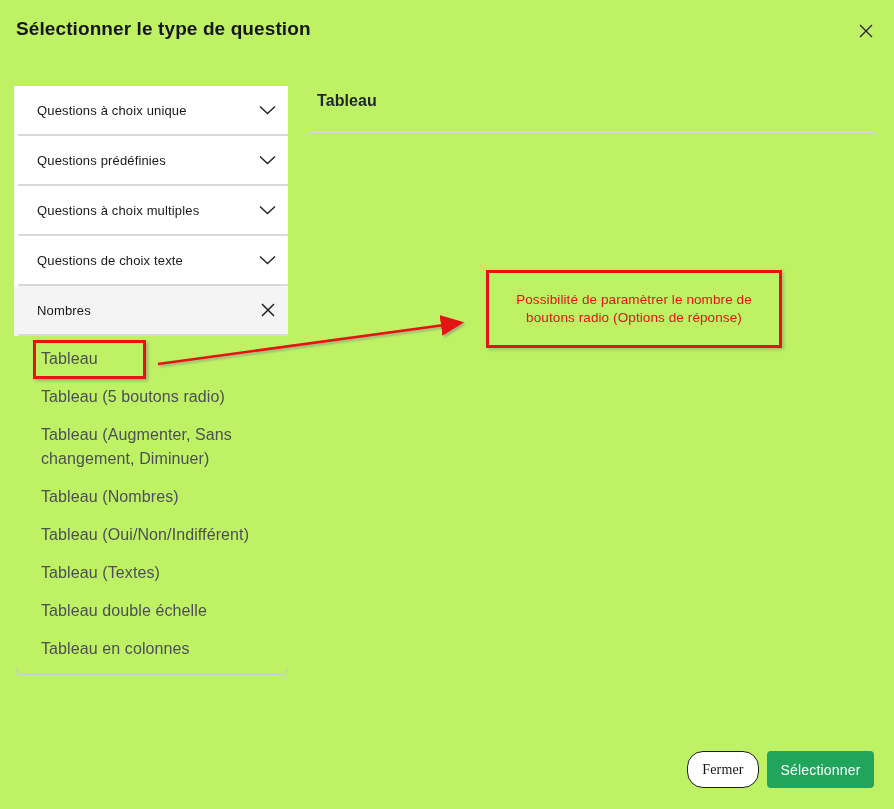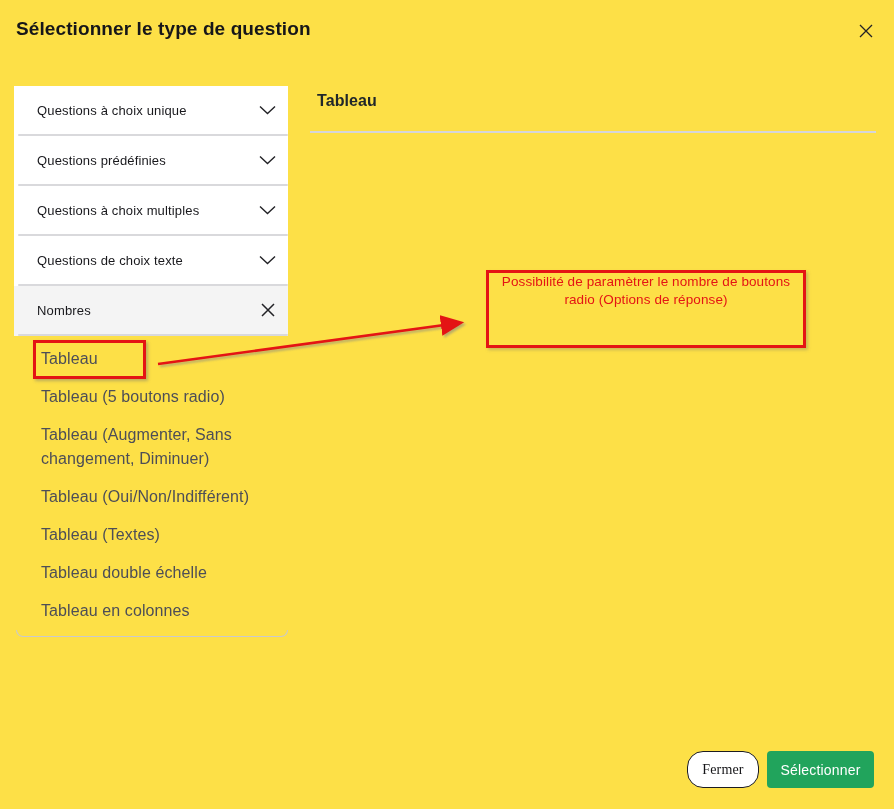--- a/index.html
+++ b/index.html
@@ -11,21 +11,21 @@
   }
   *{box-sizing:border-box;margin:0;padding:0;}
   html,body{width:894px;height:809px;}
   body{
     background:#ffffff;
     font-family:"Liberation Sans","DejaVu Sans",sans-serif;
     position:relative;
     overflow:hidden;
     color:var(--ink);
   }
-  .modal{position:absolute;inset:0;background:#fde047;}
+  .modal{position:absolute;inset:0;background:#bef264;}
 
   
   .dialog-title{
     position:absolute;left:16px;top:18px;
     font-size:19px;font-weight:700;color:#161619;letter-spacing:.1px;
   }
   .dialog-close{
     position:absolute;left:852px;top:17px;width:28px;height:28px;
     background:transparent;border:none;cursor:pointer;
     display:flex;align-items:center;justify-content:center;color:#26262b;
@@ -70,24 +70,24 @@
   }
 
   
   .red-frame{
     position:absolute;left:33px;top:340px;width:113px;height:39px;
     border:3px solid #e41414;border-color:var(--red);
     box-shadow:2px 2px 3px rgba(110,110,110,.45);
     pointer-events:none;
   }
   .note-box{
-    position:absolute;left:486px;top:270px;width:320px;height:78px;
+    position:absolute;left:486px;top:270px;width:296px;height:78px;
     border:3px solid #e41414;border-color:var(--red);
     box-shadow:2px 2px 3px rgba(110,110,110,.35);
-    display:flex;align-items:flex-start;justify-content:center;text-align:center;
+    display:flex;align-items:center;justify-content:center;text-align:center;
     padding:0 8px;
     color:#e41414;color:var(--red);
     font-size:13.5px;line-height:18px;letter-spacing:.1px;
   }
   .arrow-svg{
     position:absolute;left:150px;top:312px;width:325px;height:58px;
     filter:drop-shadow(2px 2.5px 1.2px rgba(130,130,130,.55));
     pointer-events:none;
   }
   .arrow-line{stroke:#e41414;stroke:var(--red);stroke-width:2.6;fill:none;}
@@ -167,20 +167,21 @@
         <svg width="16" height="16" viewBox="0 0 16 16">
             <path d="M2 2 L14 14 M14 2 L2 14" stroke="currentColor" stroke-width="1.5"></path>
           </svg>
       </span>
     </div>
 
     <ul class="type-list">
       <li>Tableau</li>
       <li>Tableau (5 boutons radio)</li>
       <li>Tableau (Augmenter, Sans changement, Diminuer)</li>
+      <li>Tableau (Nombres)</li>
       <li>Tableau (Oui/Non/Indifférent)</li>
       <li>Tableau (Textes)</li>
       <li>Tableau double échelle</li>
       <li>Tableau en colonnes</li>
     </ul>
     <div class="list-end"></div>
   </div>
 
   <div class="preview-title">Tableau</div>
   <div class="preview-divider"></div>

